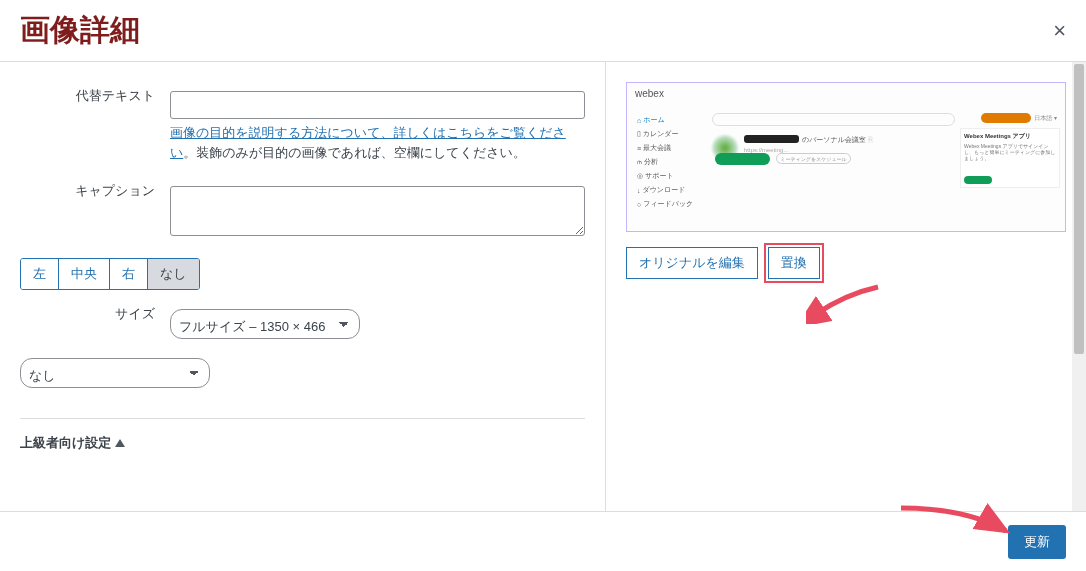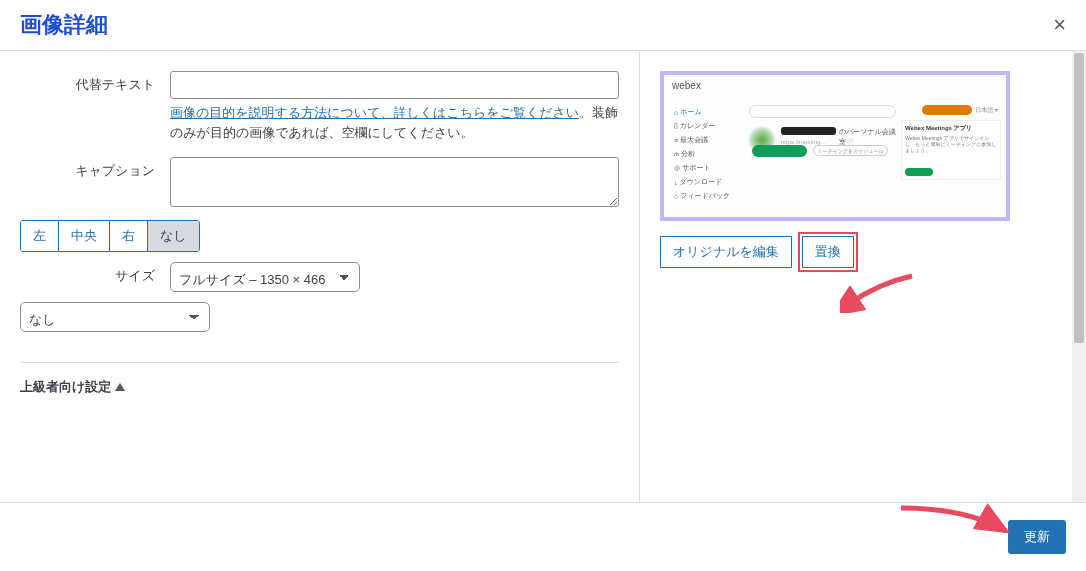--- a/index.html
+++ b/index.html
@@ -13,23 +13,23 @@
       overflow: hidden;
     }
     .modal-header {
       display: flex;
       justify-content: space-between;
       align-items: center;
       padding: 10px 20px;
       border-bottom: 1px solid #ddd;
     }
     .modal-title {
-      font-size: 22px;
+      font-size: 30px;
       font-weight: 700;
-      color: #1d4ed8;
+      color: #7f1d1d;
       text-align: center;
     }
     .close-btn {
       font-size: 22px;
       color: #50575e;
       cursor: pointer;
       border: none;
       background: none;
     }
     .modal-body {
@@ -53,20 +53,21 @@
     }
     .form-label {
       width: 150px;
       text-align: right;
       padding-right: 15px;
       padding-top: 5px;
       color: #3c434a;
     }
     .form-control {
       flex: 1;
+      margin-top: 9px;
     }
     .text-input {
       width: 100%;
       border: 1px solid #8c8f94;
       border-radius: 3px;
       padding: 3px 6px;
       font-size: 13px;
       height: 28px;
       background: #fff;
     }
@@ -114,21 +115,21 @@
     }
     .button-group-item:last-child {
       border-right: none;
     }
     .button-group-item.active {
       background: #d7dade;
       color: #3c434a;
     }
     .select-input {
       border: 1px solid #8c8f94;
-      border-radius: 5px;
+      border-radius: 12px;
       padding: 4px 30px 0 8px;
       font-size: 13px;
       height: 30px;
       background: #fff;
       color: #3c434a;
       min-width: 190px;
       appearance: none;
       background-image: linear-gradient(45deg, transparent 50%, #50575e 50%), linear-gradient(135deg, #50575e 50%, transparent 50%);
       background-position: calc(100% - 15px) center, calc(100% - 10px) center;
       background-size: 5px 5px, 5px 5px;
@@ -146,23 +147,23 @@
       width: 100%;
     }
     .triangle-up {
       width: 0; height: 0;
       border-left: 5px solid transparent;
       border-right: 5px solid transparent;
       border-bottom: 8px solid #50575e;
       margin-left: 4px;
     }
     .preview-img {
-      width: 350px;
+      width: 440px;
       height: 150px;
-      border: 4px solid #c4b5fd;
+      border: 1px solid #c4b5fd;
       background: #fdfdfd;
       position: relative;
       overflow: hidden;
     }
     .preview-webex {
       position: absolute;
       top: 5px; left: 8px;
       font-size: 10px; color: #555;
     }
     .preview-sidebar {
@@ -271,21 +272,21 @@
       outline: 2px solid #e84a5f;
       outline-offset: 2px;
     }
     .arrow-annotation {
       position: absolute;
       color: #e84a5f;
     }
     .modal-footer {
       position: absolute;
       bottom: 0; left: 0; right: 0;
-      height: 69px;
+      height: 60px;
       border-top: 1px solid #ddd;
       display: flex;
       justify-content: flex-end;
       align-items: center;
       padding: 0 20px;
       background: #fff;
     }
     .update-btn {
       padding: 8px 16px;
       background: #2271b1;

